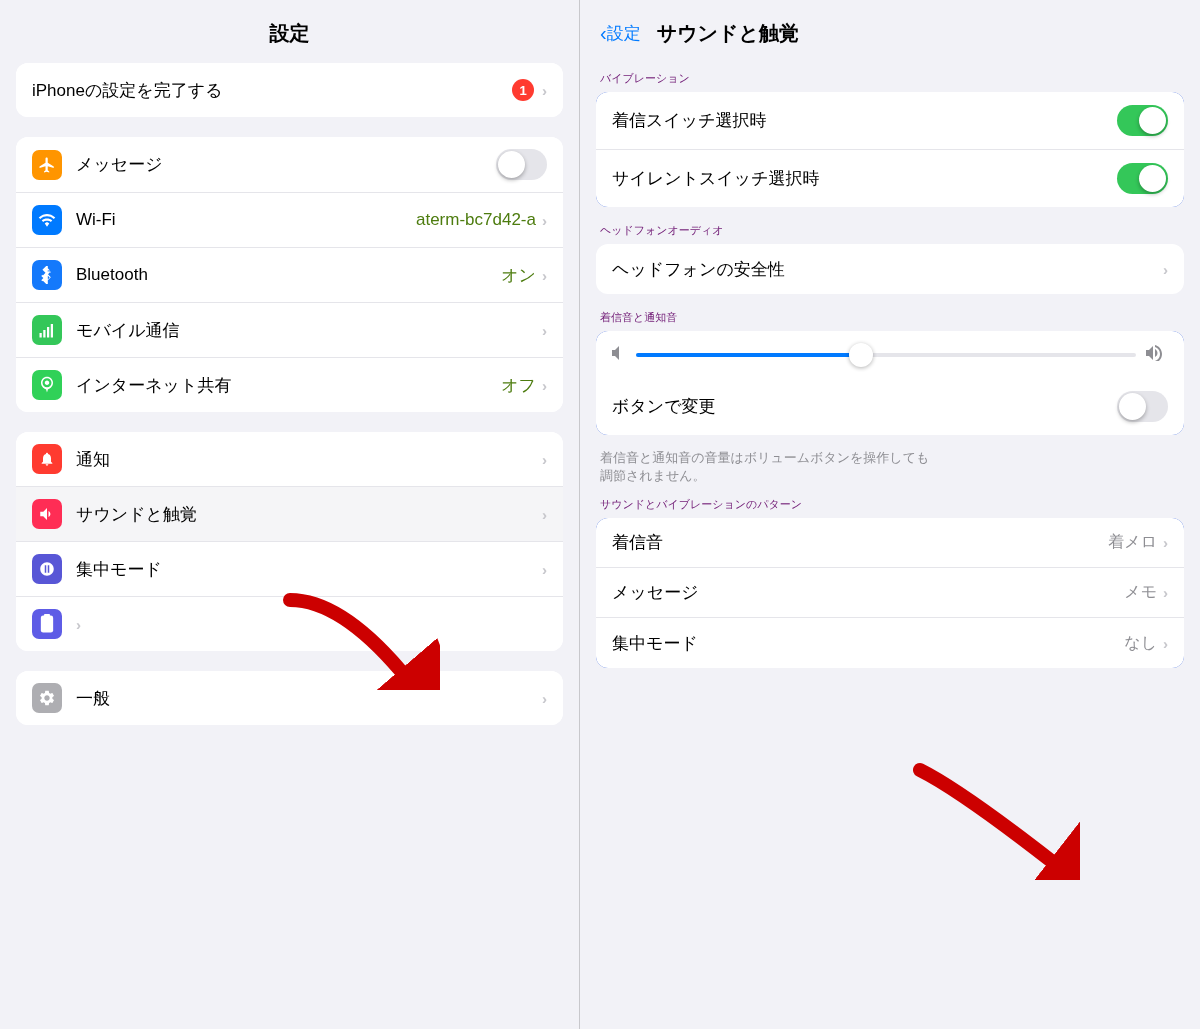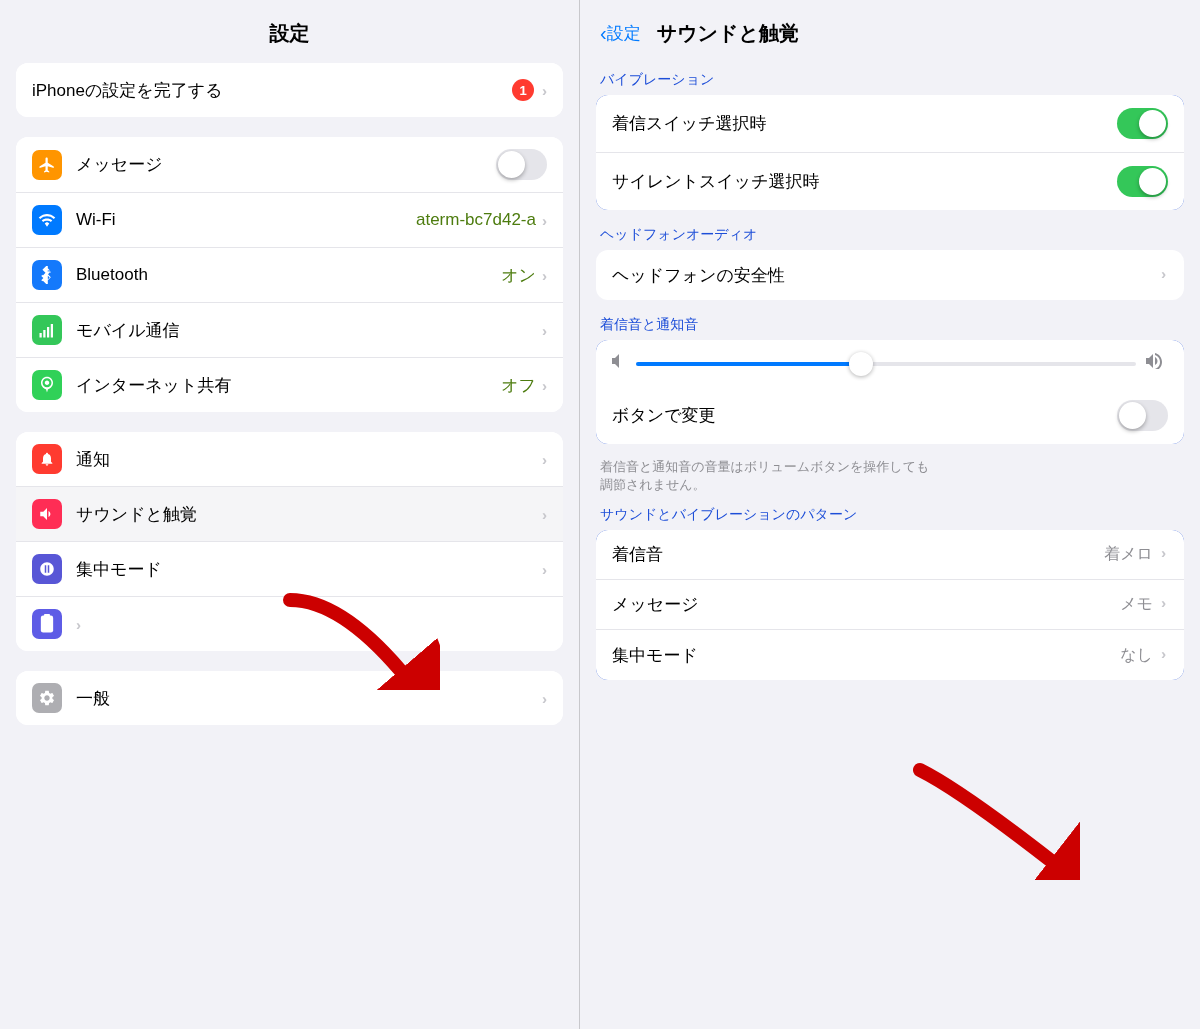--- a/index.html
+++ b/index.html
@@ -170,32 +170,31 @@
     }
 
     .right-title {
       font-size: 20px;
       font-weight: 600;
       color: #000;
       margin-left: 16px;
     }
 
     .section-header {
-      font-size: 14px;
-      color: #1d4ed8;
+      font-size: 11px;
+      color: #701a75;
       padding: 8px 20px 6px;
       text-transform: none;
     }
 
     .right-group {
       background: #1d4ed8;
       border-radius: 12px;
       margin: 0 16px 8px;
       overflow: hidden;
-      font-family: Liberation Mono, monospace;
     }
 
     .right-row {
       display: flex;
       align-items: center;
       padding: 13px 16px;
       border-bottom: 1px solid #e5e5ea;
       background: #fff;
       min-height: 50px;
     }

